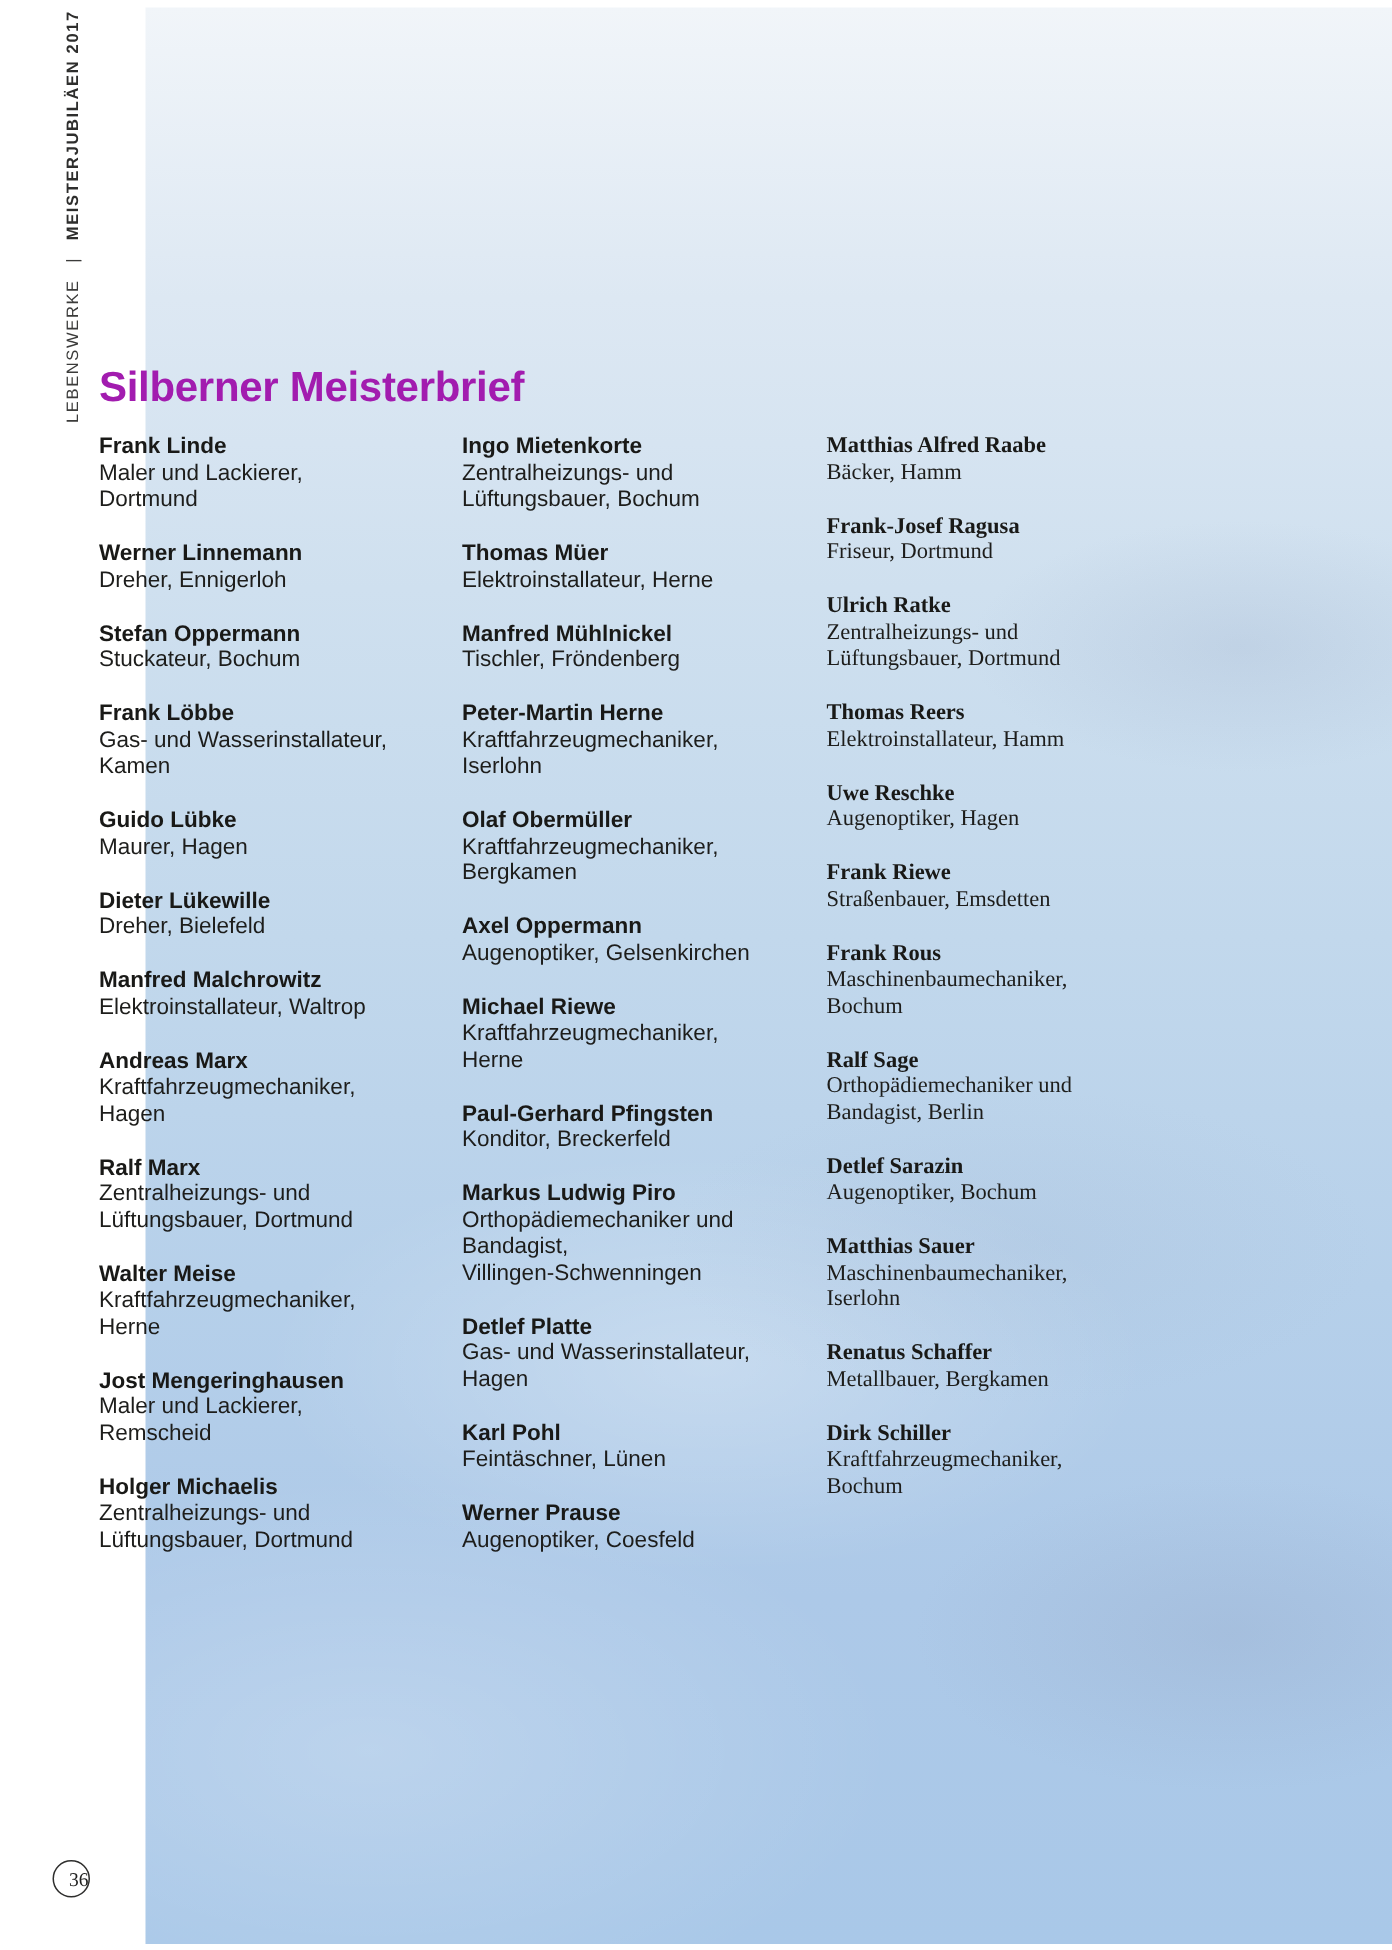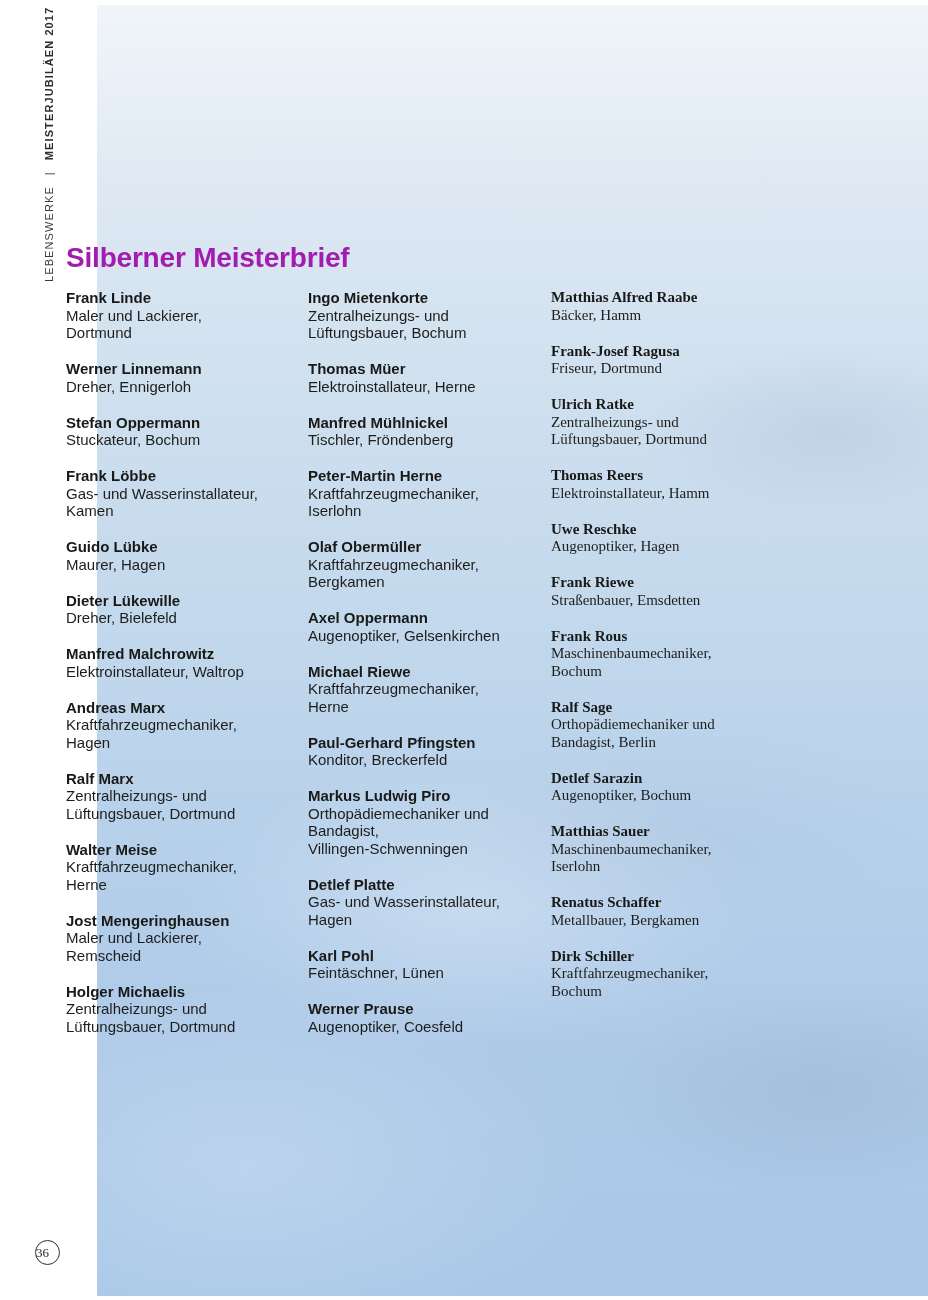--- a/index.html
+++ b/index.html
@@ -40,21 +40,21 @@
   }
   .spine-sep { padding:0 11px; color:#3b3b3a; }
   .spine-bold { font-weight:700; color:#2e2e2d; }
   
   .pagenum {
     position:absolute;
     left:35px; top:1240px;
     width:25px; height:25px;
     border:1.5px solid #2e2e2d;
     border-radius:50%;
-    display:flex; align-items:center; justify-content:flex-start;
+    display:flex; align-items:center; justify-content:flex-end;
     font-family:"Liberation Serif", serif;
     font-size:13px;
     color:#1f1f1e;
     background:#ffffff;
     box-sizing:border-box;
   }
   
   .title {
     position:absolute;
     left:66px; top:242px;

